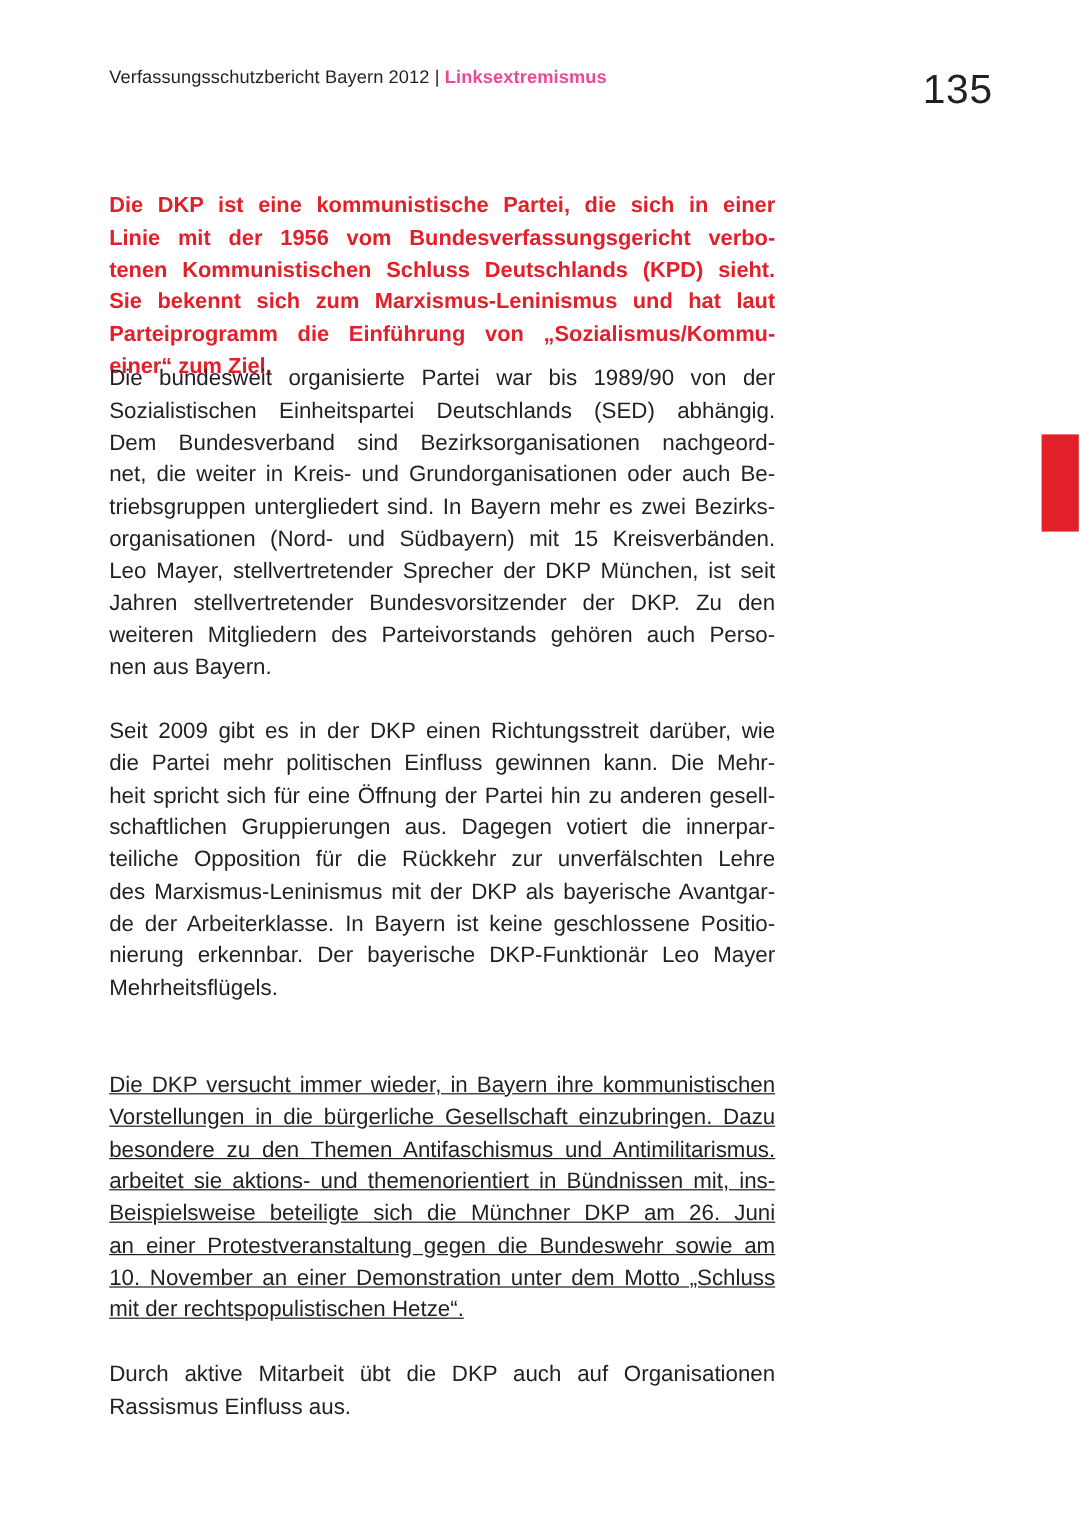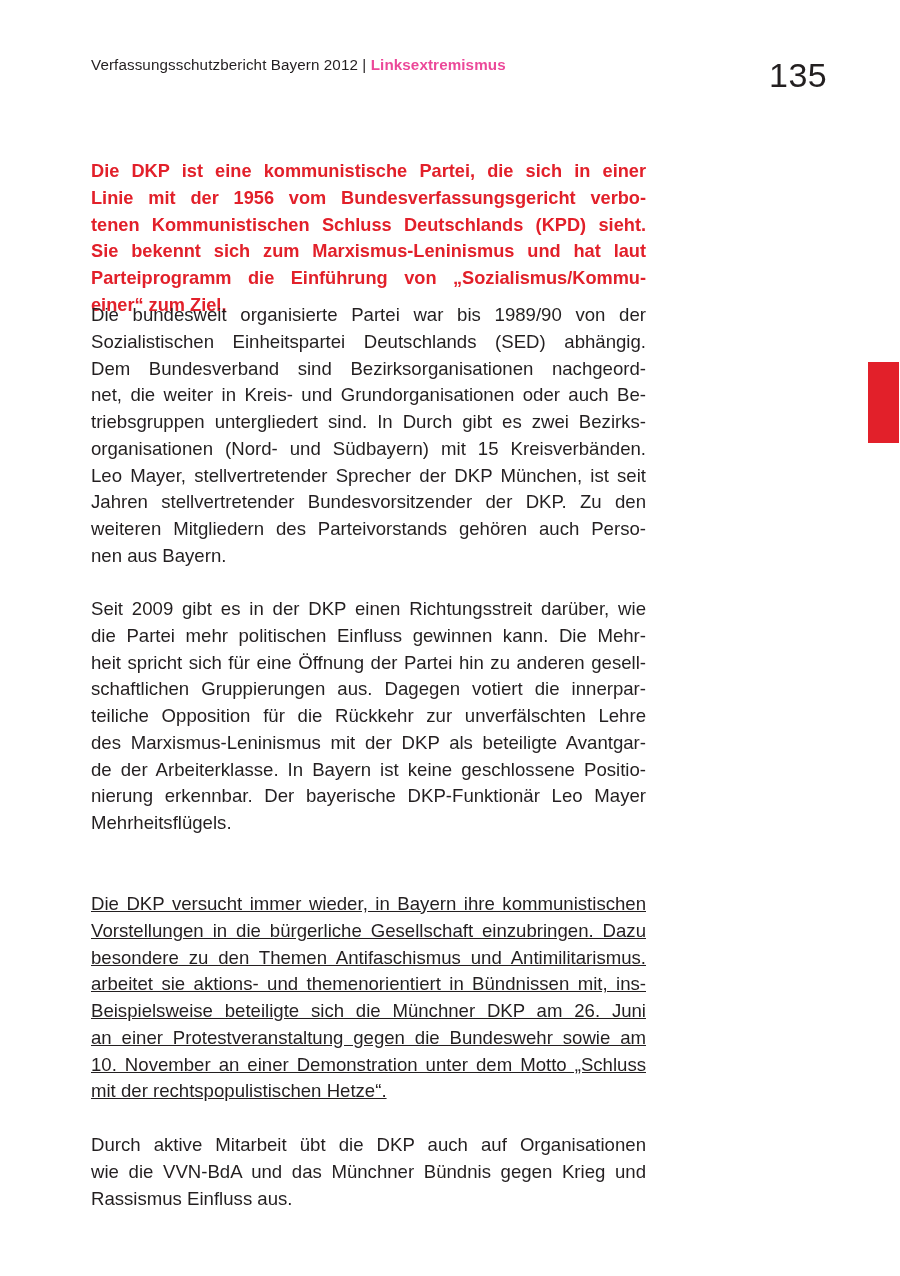--- a/index.html
+++ b/index.html
@@ -31,48 +31,47 @@
   <span class="line">Sie bekennt sich zum Marxismus-Leninismus und hat laut</span>
   <span class="line">Parteiprogramm die Einführung von „Sozialismus/Kommu-</span>
   <span class="line last">einer“ zum Ziel.</span>
 </div>
 
 <div class="block body" style="top:302px;">
   <span class="line">Die bundesweit organisierte Partei war bis 1989/90 von der</span>
   <span class="line">Sozialistischen Einheitspartei Deutschlands (SED) abhängig.</span>
   <span class="line">Dem Bundesverband sind Bezirksorganisationen nachgeord-</span>
   <span class="line">net, die weiter in Kreis- und Grundorganisationen oder auch Be-</span>
-  <span class="line">triebsgruppen untergliedert sind. In Durch gibt es zwei Bezirks-</span>
+  <span class="line">triebsgruppen untergliedert sind. In Bayern mehr es zwei Bezirks-</span>
   <span class="line">organisationen (Nord- und Südbayern) mit 15 Kreisverbänden.</span>
   <span class="line">Leo Mayer, stellvertretender Sprecher der DKP München, ist seit</span>
   <span class="line">Jahren stellvertretender Bundesvorsitzender der DKP. Zu den</span>
   <span class="line">weiteren Mitgliedern des Parteivorstands gehören auch Perso-</span>
   <span class="line last">nen aus Bayern.</span>
 </div>
 
 <div class="block body" style="top:596px;">
   <span class="line">Seit 2009 gibt es in der DKP einen Richtungsstreit darüber, wie</span>
   <span class="line">die Partei mehr politischen Einfluss gewinnen kann. Die Mehr-</span>
   <span class="line">heit spricht sich für eine Öffnung der Partei hin zu anderen gesell-</span>
   <span class="line">schaftlichen Gruppierungen aus. Dagegen votiert die innerpar-</span>
   <span class="line">teiliche Opposition für die Rückkehr zur unverfälschten Lehre</span>
-  <span class="line">des Marxismus-Leninismus mit der DKP als beteiligte Avantgar-</span>
+  <span class="line">des Marxismus-Leninismus mit der DKP als bayerische Avantgar-</span>
   <span class="line">de der Arbeiterklasse. In Bayern ist keine geschlossene Positio-</span>
   <span class="line">nierung erkennbar. Der bayerische DKP-Funktionär Leo Mayer</span>
   <span class="line last">Mehrheitsflügels.</span>
 </div>
 
 <div class="block body" style="top:891px;text-decoration:underline;">
   <span class="line">Die DKP versucht immer wieder, in Bayern ihre kommunistischen</span>
   <span class="line">Vorstellungen in die bürgerliche Gesellschaft einzubringen. Dazu</span>
   <span class="line">besondere zu den Themen Antifaschismus und Antimilitarismus.</span>
   <span class="line">arbeitet sie aktions- und themenorientiert in Bündnissen mit, ins-</span>
   <span class="line">Beispielsweise beteiligte sich die Münchner DKP am 26. Juni</span>
   <span class="line">an einer Protestveranstaltung gegen die Bundeswehr sowie am</span>
   <span class="line">10. November an einer Demonstration unter dem Motto „Schluss</span>
   <span class="line last">mit der rechtspopulistischen Hetze“.</span>
 </div>
 
 <div class="block body" style="top:1132px;">
   <span class="line">Durch aktive Mitarbeit übt die DKP auch auf Organisationen</span>
-  <span class="line">wie die VVN-BdA und das Münchner Bündnis gegen Krieg und</span>
   <span class="line last">Rassismus Einfluss aus.</span>
 </div>
 
 </body></html>

